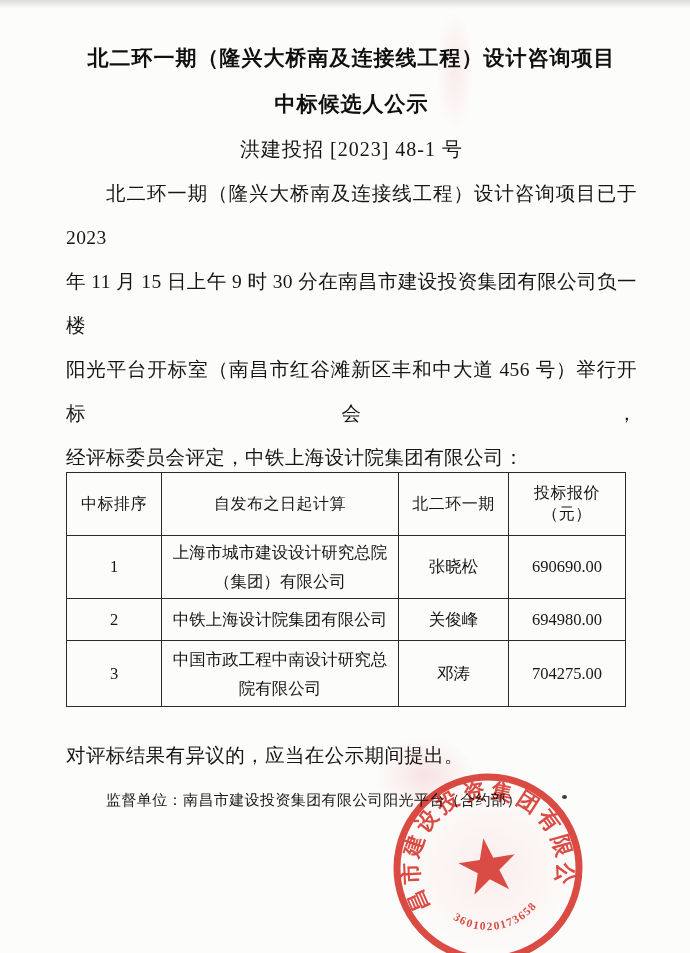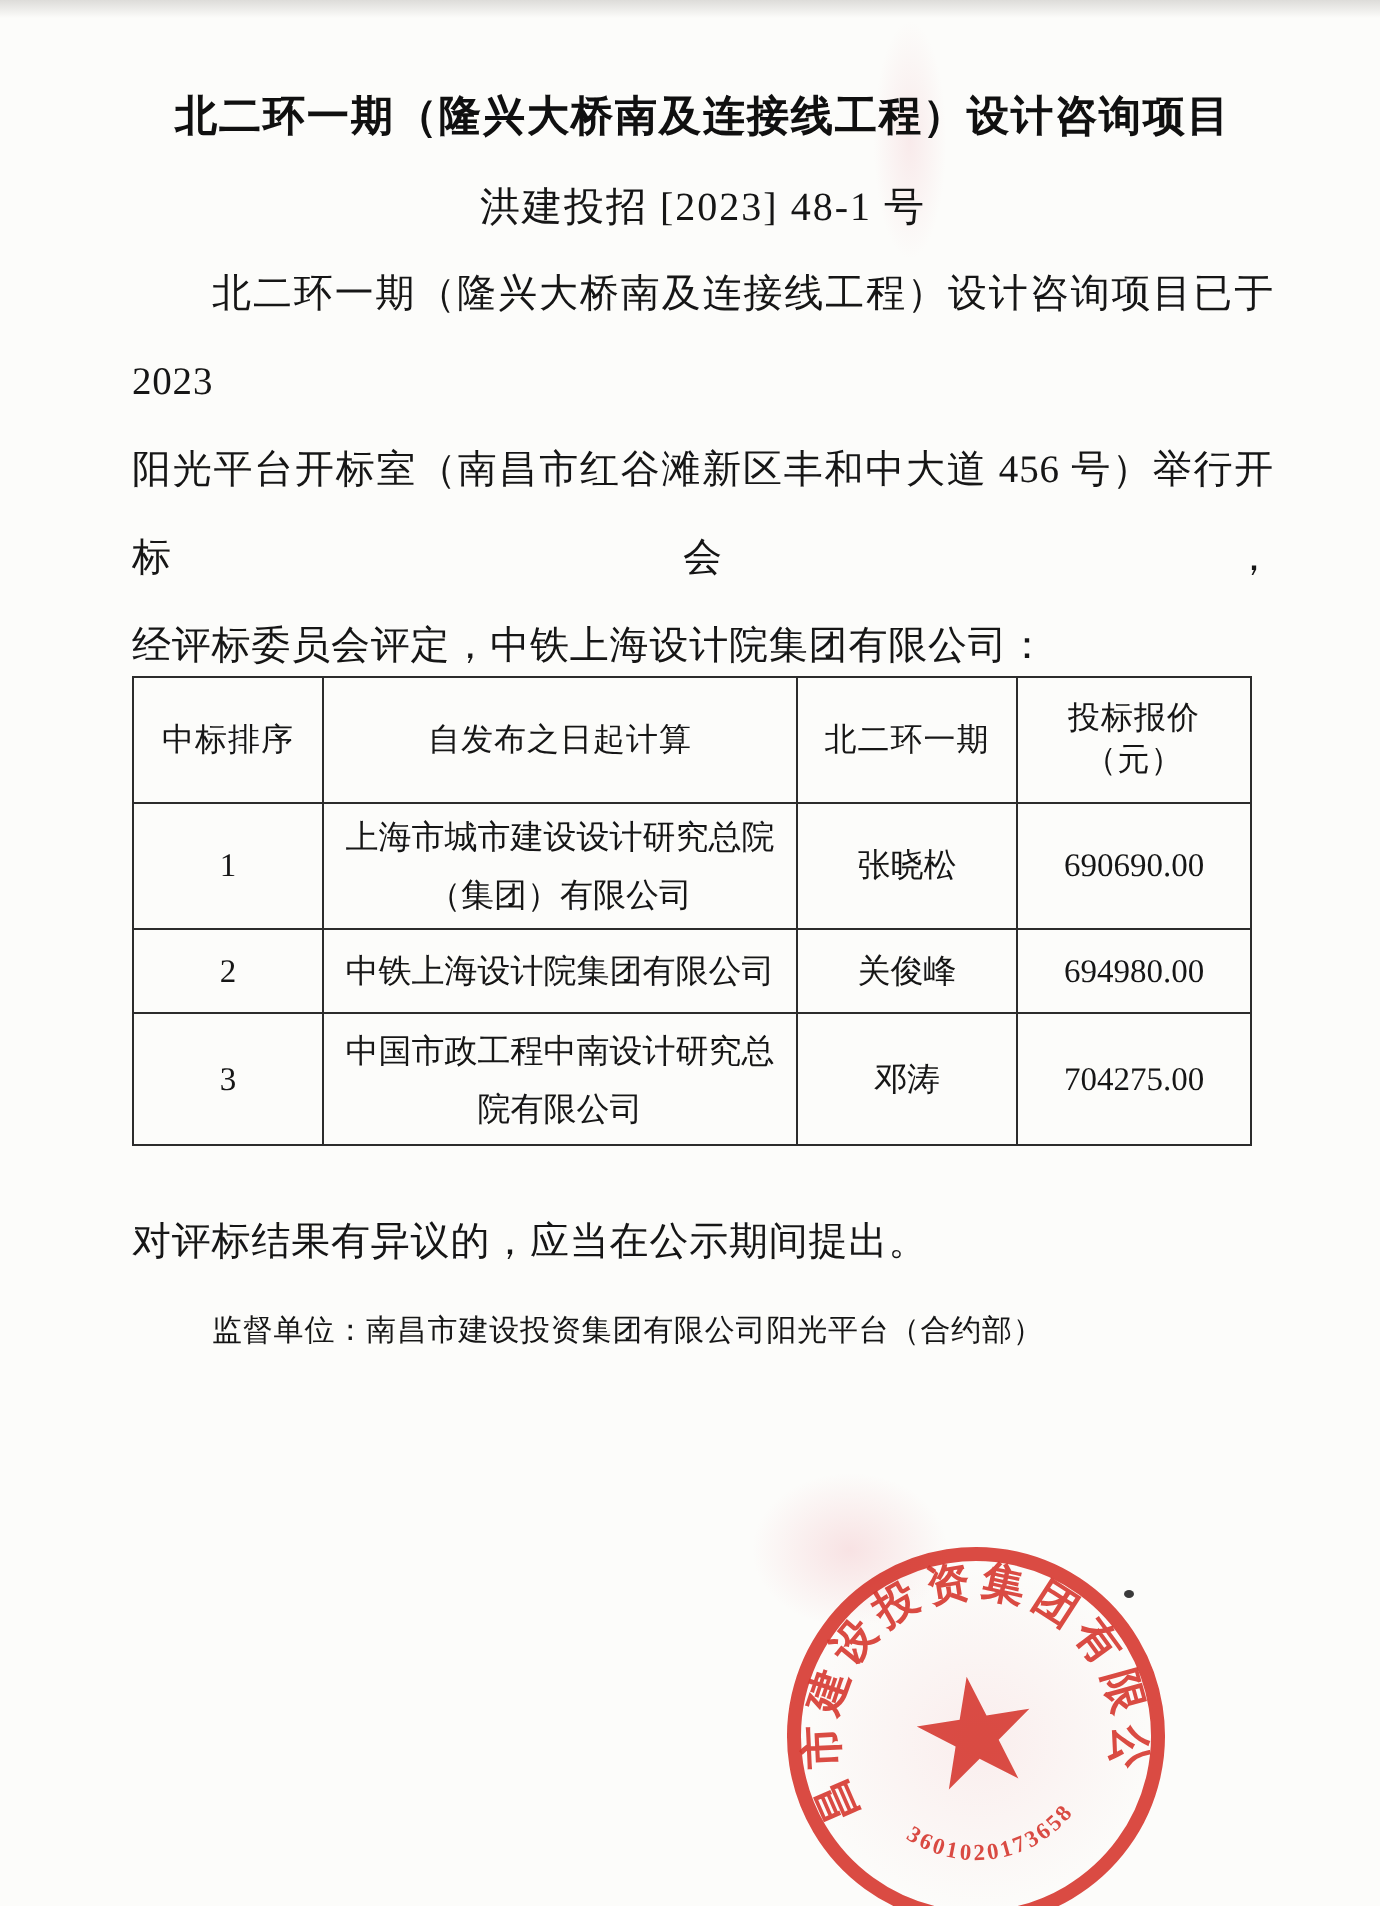--- a/index.html
+++ b/index.html
@@ -34,24 +34,26 @@
   .stamp { position:absolute; left:388px; top:768px; width:200px; height:200px;
            transform:rotate(-9deg); mix-blend-mode:multiply; opacity:.93; }
   .ink-dot { position:absolute; left:562px; top:795px; width:5px; height:4px; border-radius:50%; background:#3a3a3a; }
 </style>
 </head>
 <body>
 
 <div class="page">
 
   <div class="title">北二环一期（隆兴大桥南及连接线工程）设计咨询项目</div>
+  <div class="title title2">中标候选人公示</div>
   <div class="docnum">洪建投招 [2023] 48-1 号</div>
 
   <div class="intro">
     <div class="line fill indent">北二环一期（隆兴大桥南及连接线工程）设计咨询项目已于 2023</div>
+    <div class="line fill">年 11 月 15 日上午 9 时 30 分在南昌市建设投资集团有限公司负一楼</div>
     <div class="line fill">阳光平台开标室（南昌市红谷滩新区丰和中大道 456 号）举行开标会，</div>
     <div class="line">经评标委员会评定，中铁上海设计院集团有限公司：</div>
   </div>
 
   <table>
     <colgroup>
         <col style="width:95px">
         <col style="width:237px">
         <col style="width:110px">
         <col style="width:117px">

